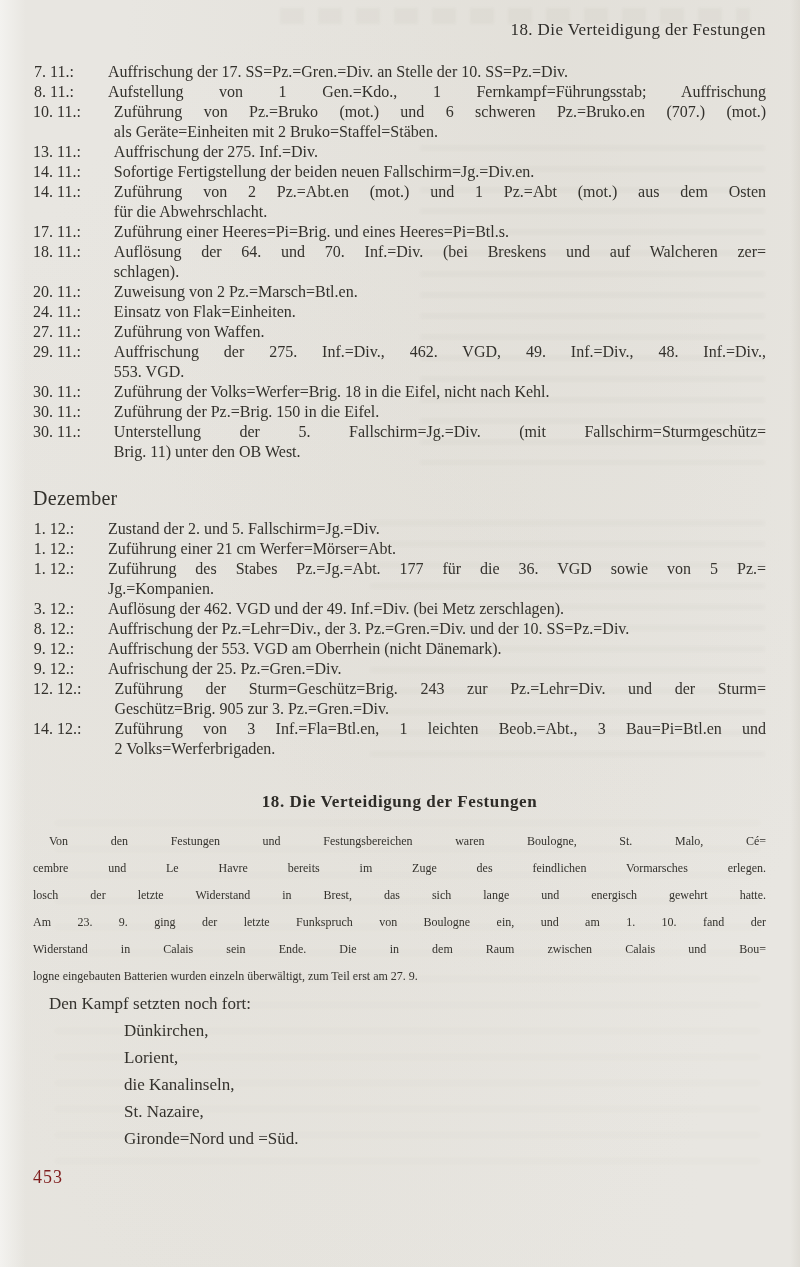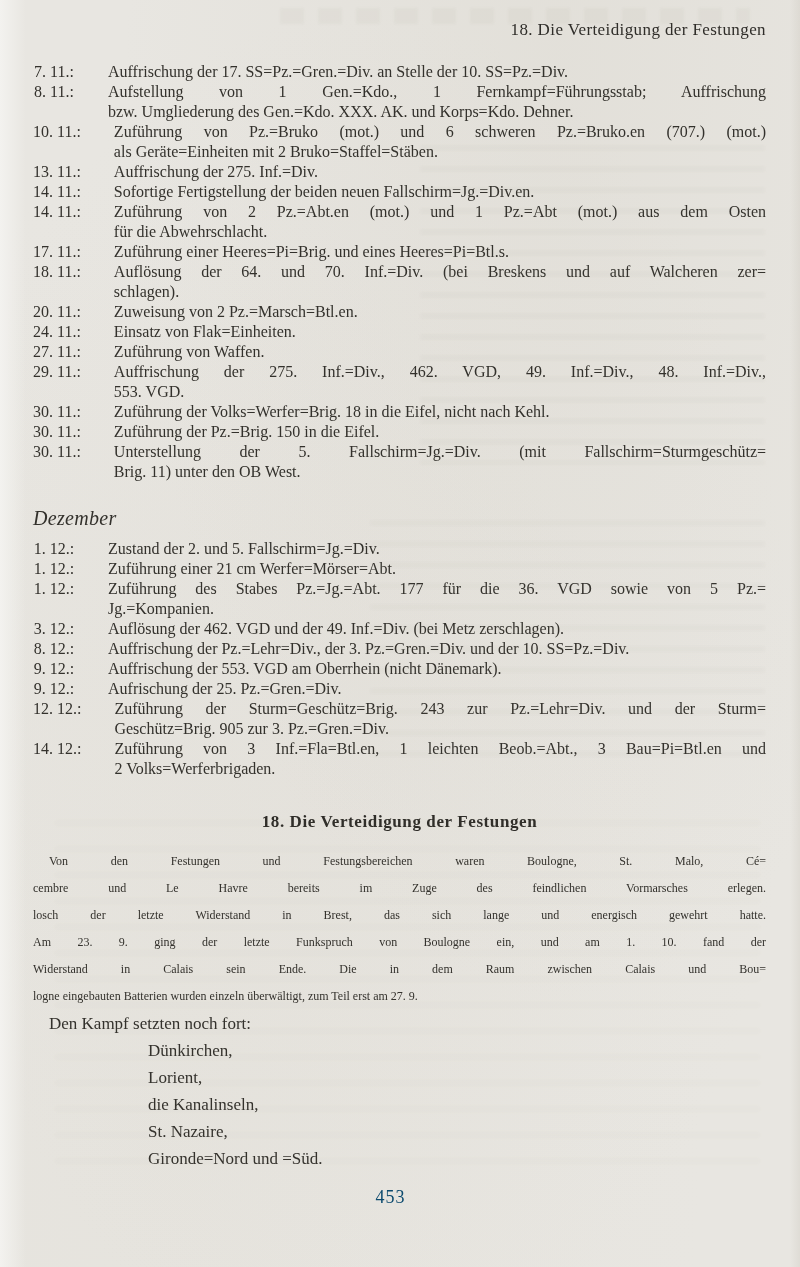--- a/index.html
+++ b/index.html
@@ -35,35 +35,35 @@
     font-size:17px;line-height:20px;text-align:right;
     letter-spacing:.4px;margin-bottom:22px;color:#2f2d29;
   }
   .entries{font-size:16px;line-height:20px;}
   .entry{display:flex;}
   .edate{flex:0 0 42px;text-align:center;white-space:pre;}
   .elines{flex:1;margin-left:33px;min-width:0;}
   .eline.j{text-align:justify;text-align-last:justify;}
 
   .month-heading{
-    font-style:italic;font-size:20px;line-height:24px;
+    font-size:20px;line-height:24px;
     margin:24px 0 9px 0;letter-spacing:.3px;
   }
   .section-heading{
     font-size:17px;font-weight:bold;text-align:center;
     margin:33px 0 0 0;letter-spacing:.6px;color:#2e2c28;
   }
   .paragraph{margin-top:16px;font-size:12px;line-height:27px;}
   .pline.indent{text-indent:16px;}
   .pline.j{text-align:justify;text-align-last:justify;}
   .fight-intro{font-size:17px;line-height:27px;text-indent:16px;}
-  .fortress-list{font-size:17px;line-height:27px;margin-left:115px;}
+  .fortress-list{font-size:17px;line-height:27px;margin-left:91px;}
   .page-number{
-    margin-top:14px;text-align:center;padding-right:18px;
-    font-size:18px;line-height:22px;color:#0c4a6e;letter-spacing:1px;
+    margin-top:14px;text-align:left;padding-right:18px;
+    font-size:18px;line-height:22px;color:#7f1d1d;letter-spacing:1px;
   }
 </style>
 </head>
 <body>
 
 <div class="page">
   <div class="ghost g-a"></div>
   <div class="ghost g-b"></div>
   <div class="ghost g-c"></div>
   <div class="ghost g-d"></div>
@@ -74,21 +74,20 @@
       <div class="entry">
         <span class="edate">7. 11.:</span>
         <div class="elines">
           <div class="eline">Auffrischung der 17. SS=Pz.=Gren.=Div. an Stelle der 10. SS=Pz.=Div.</div>
         </div>
       </div>
       <div class="entry">
         <span class="edate">8. 11.:</span>
         <div class="elines">
           <div class="eline j">Aufstellung von 1 Gen.=Kdo., 1 Fernkampf=Führungsstab; Auffrischung</div>
-          <div class="eline">bzw. Umgliederung des Gen.=Kdo. XXX. AK. und Korps=Kdo. Dehner.</div>
         </div>
       </div>
       <div class="entry">
         <span class="edate">10. 11.:</span>
         <div class="elines">
           <div class="eline j">Zuführung von Pz.=Bruko (mot.) und 6 schweren Pz.=Bruko.en (707.) (mot.)</div>
           <div class="eline">als Geräte=Einheiten mit 2 Bruko=Staffel=Stäben.</div>
         </div>
       </div>
       <div class="entry">

